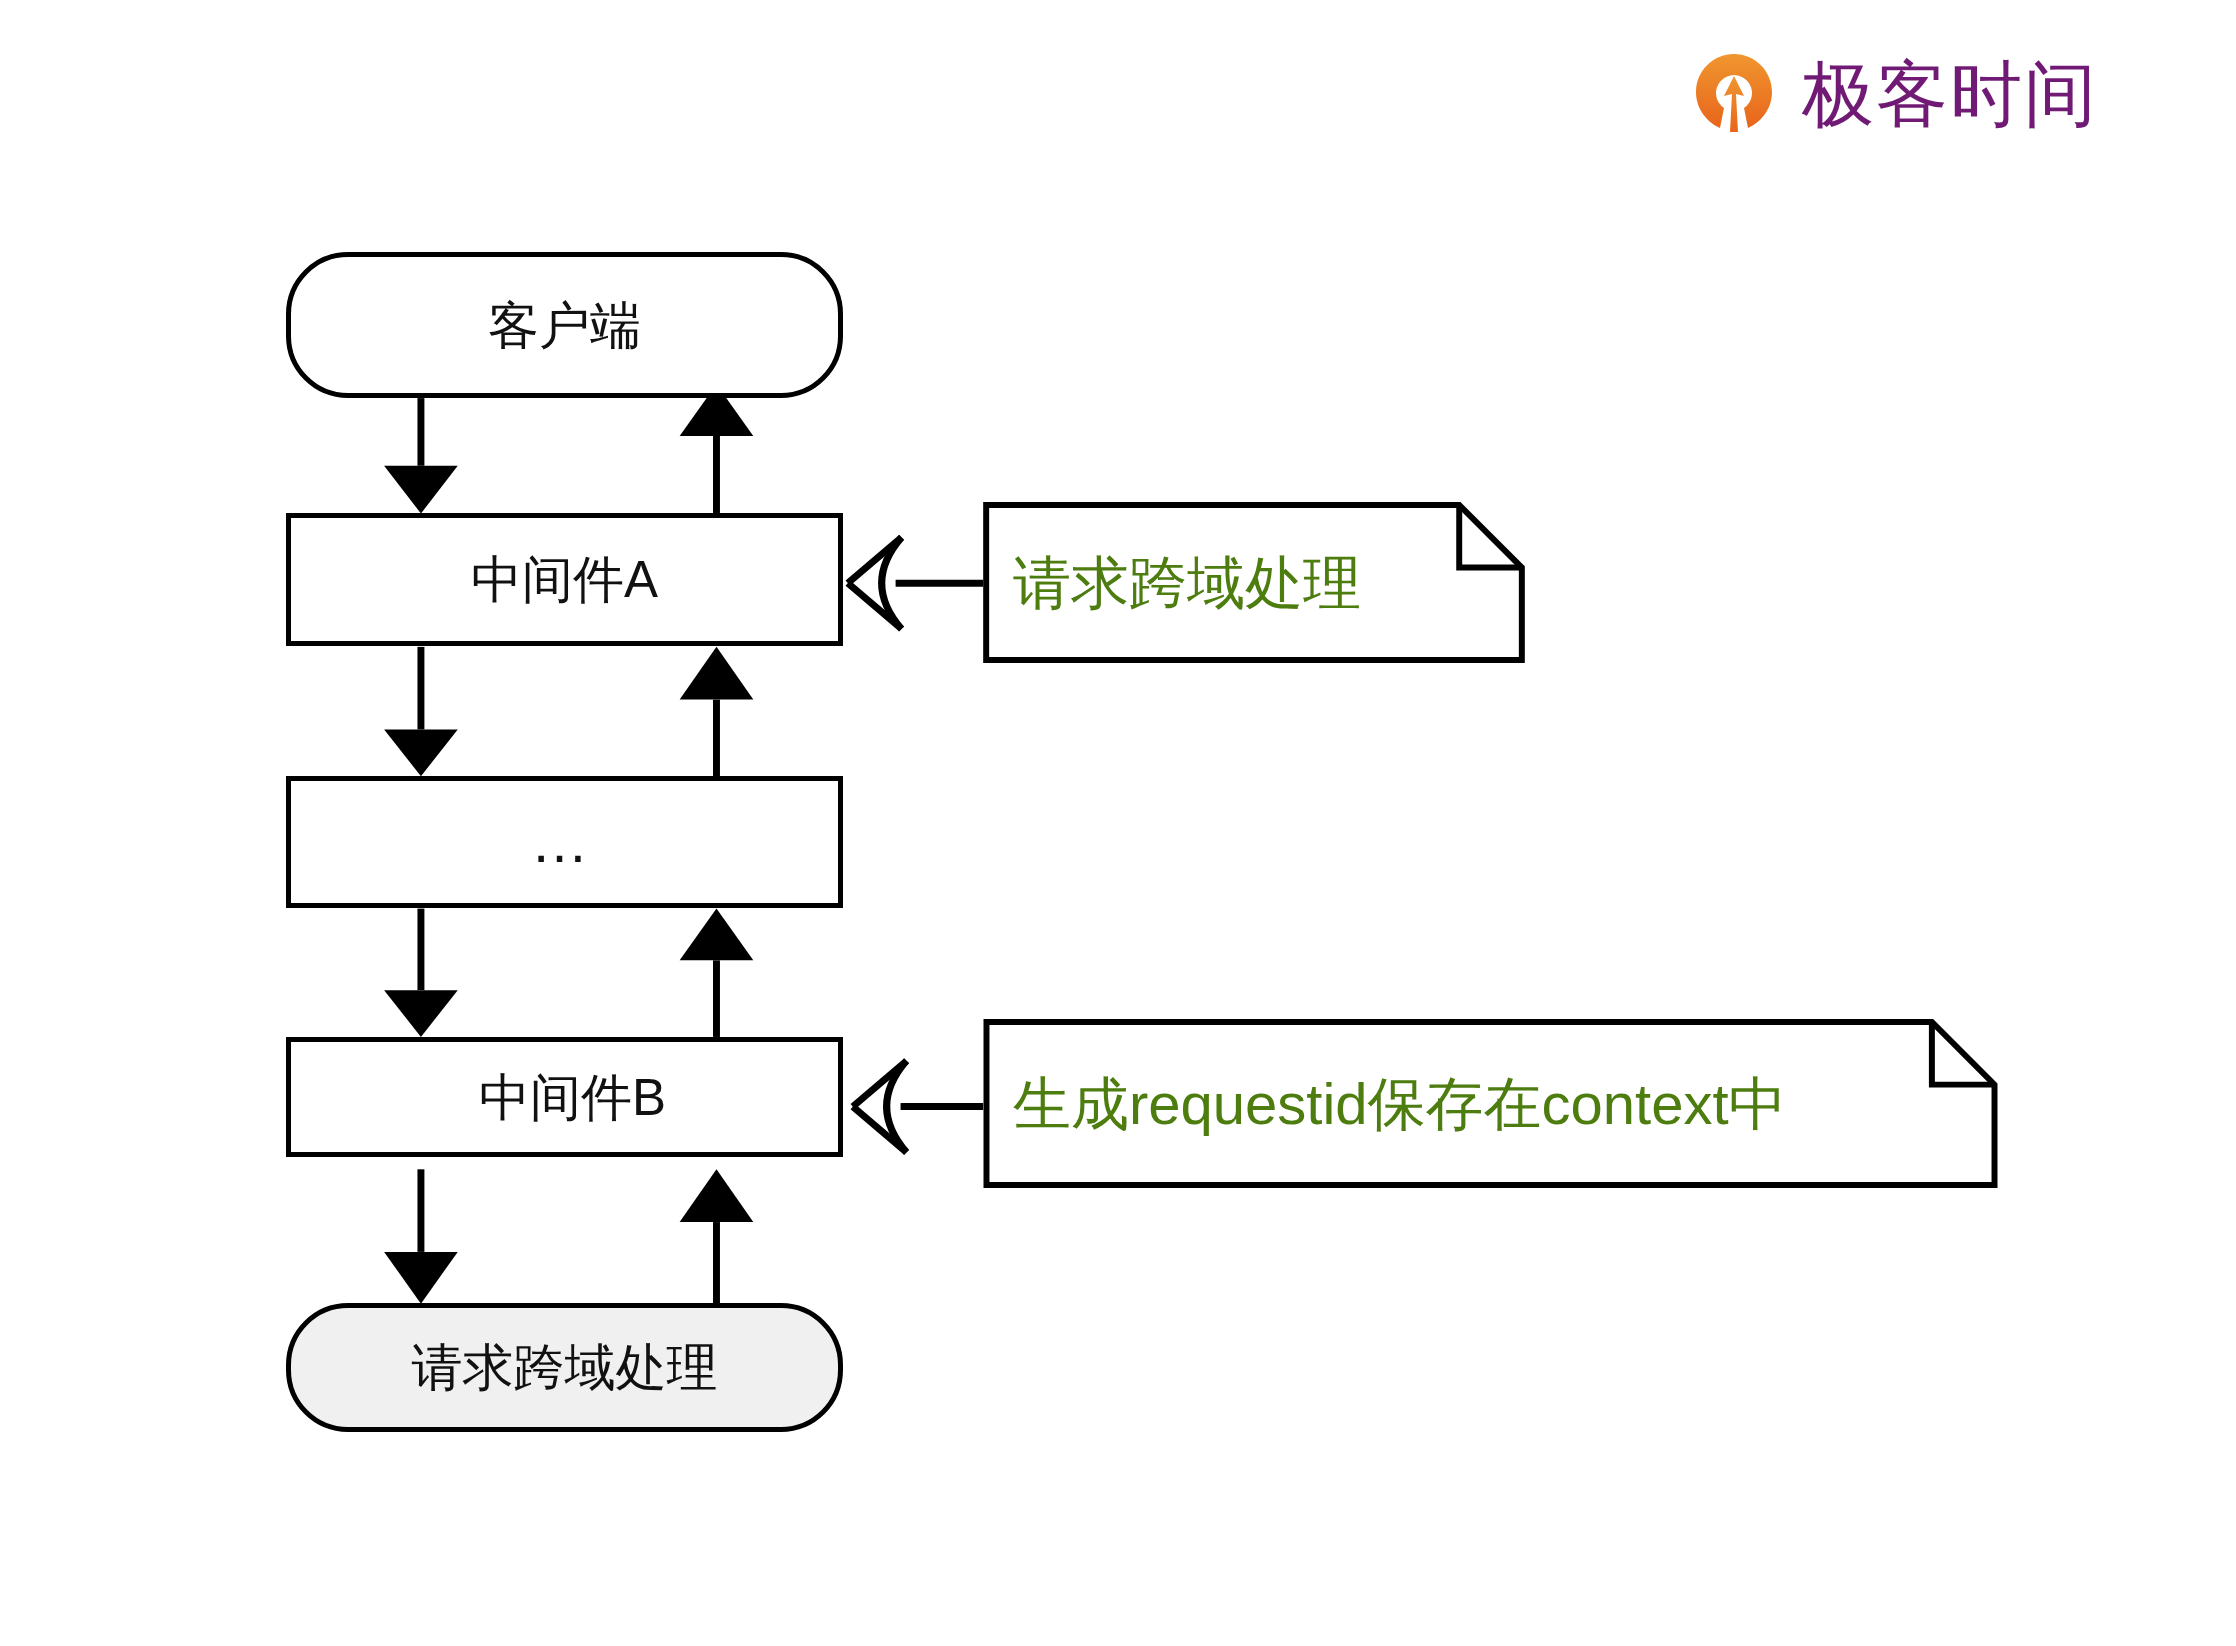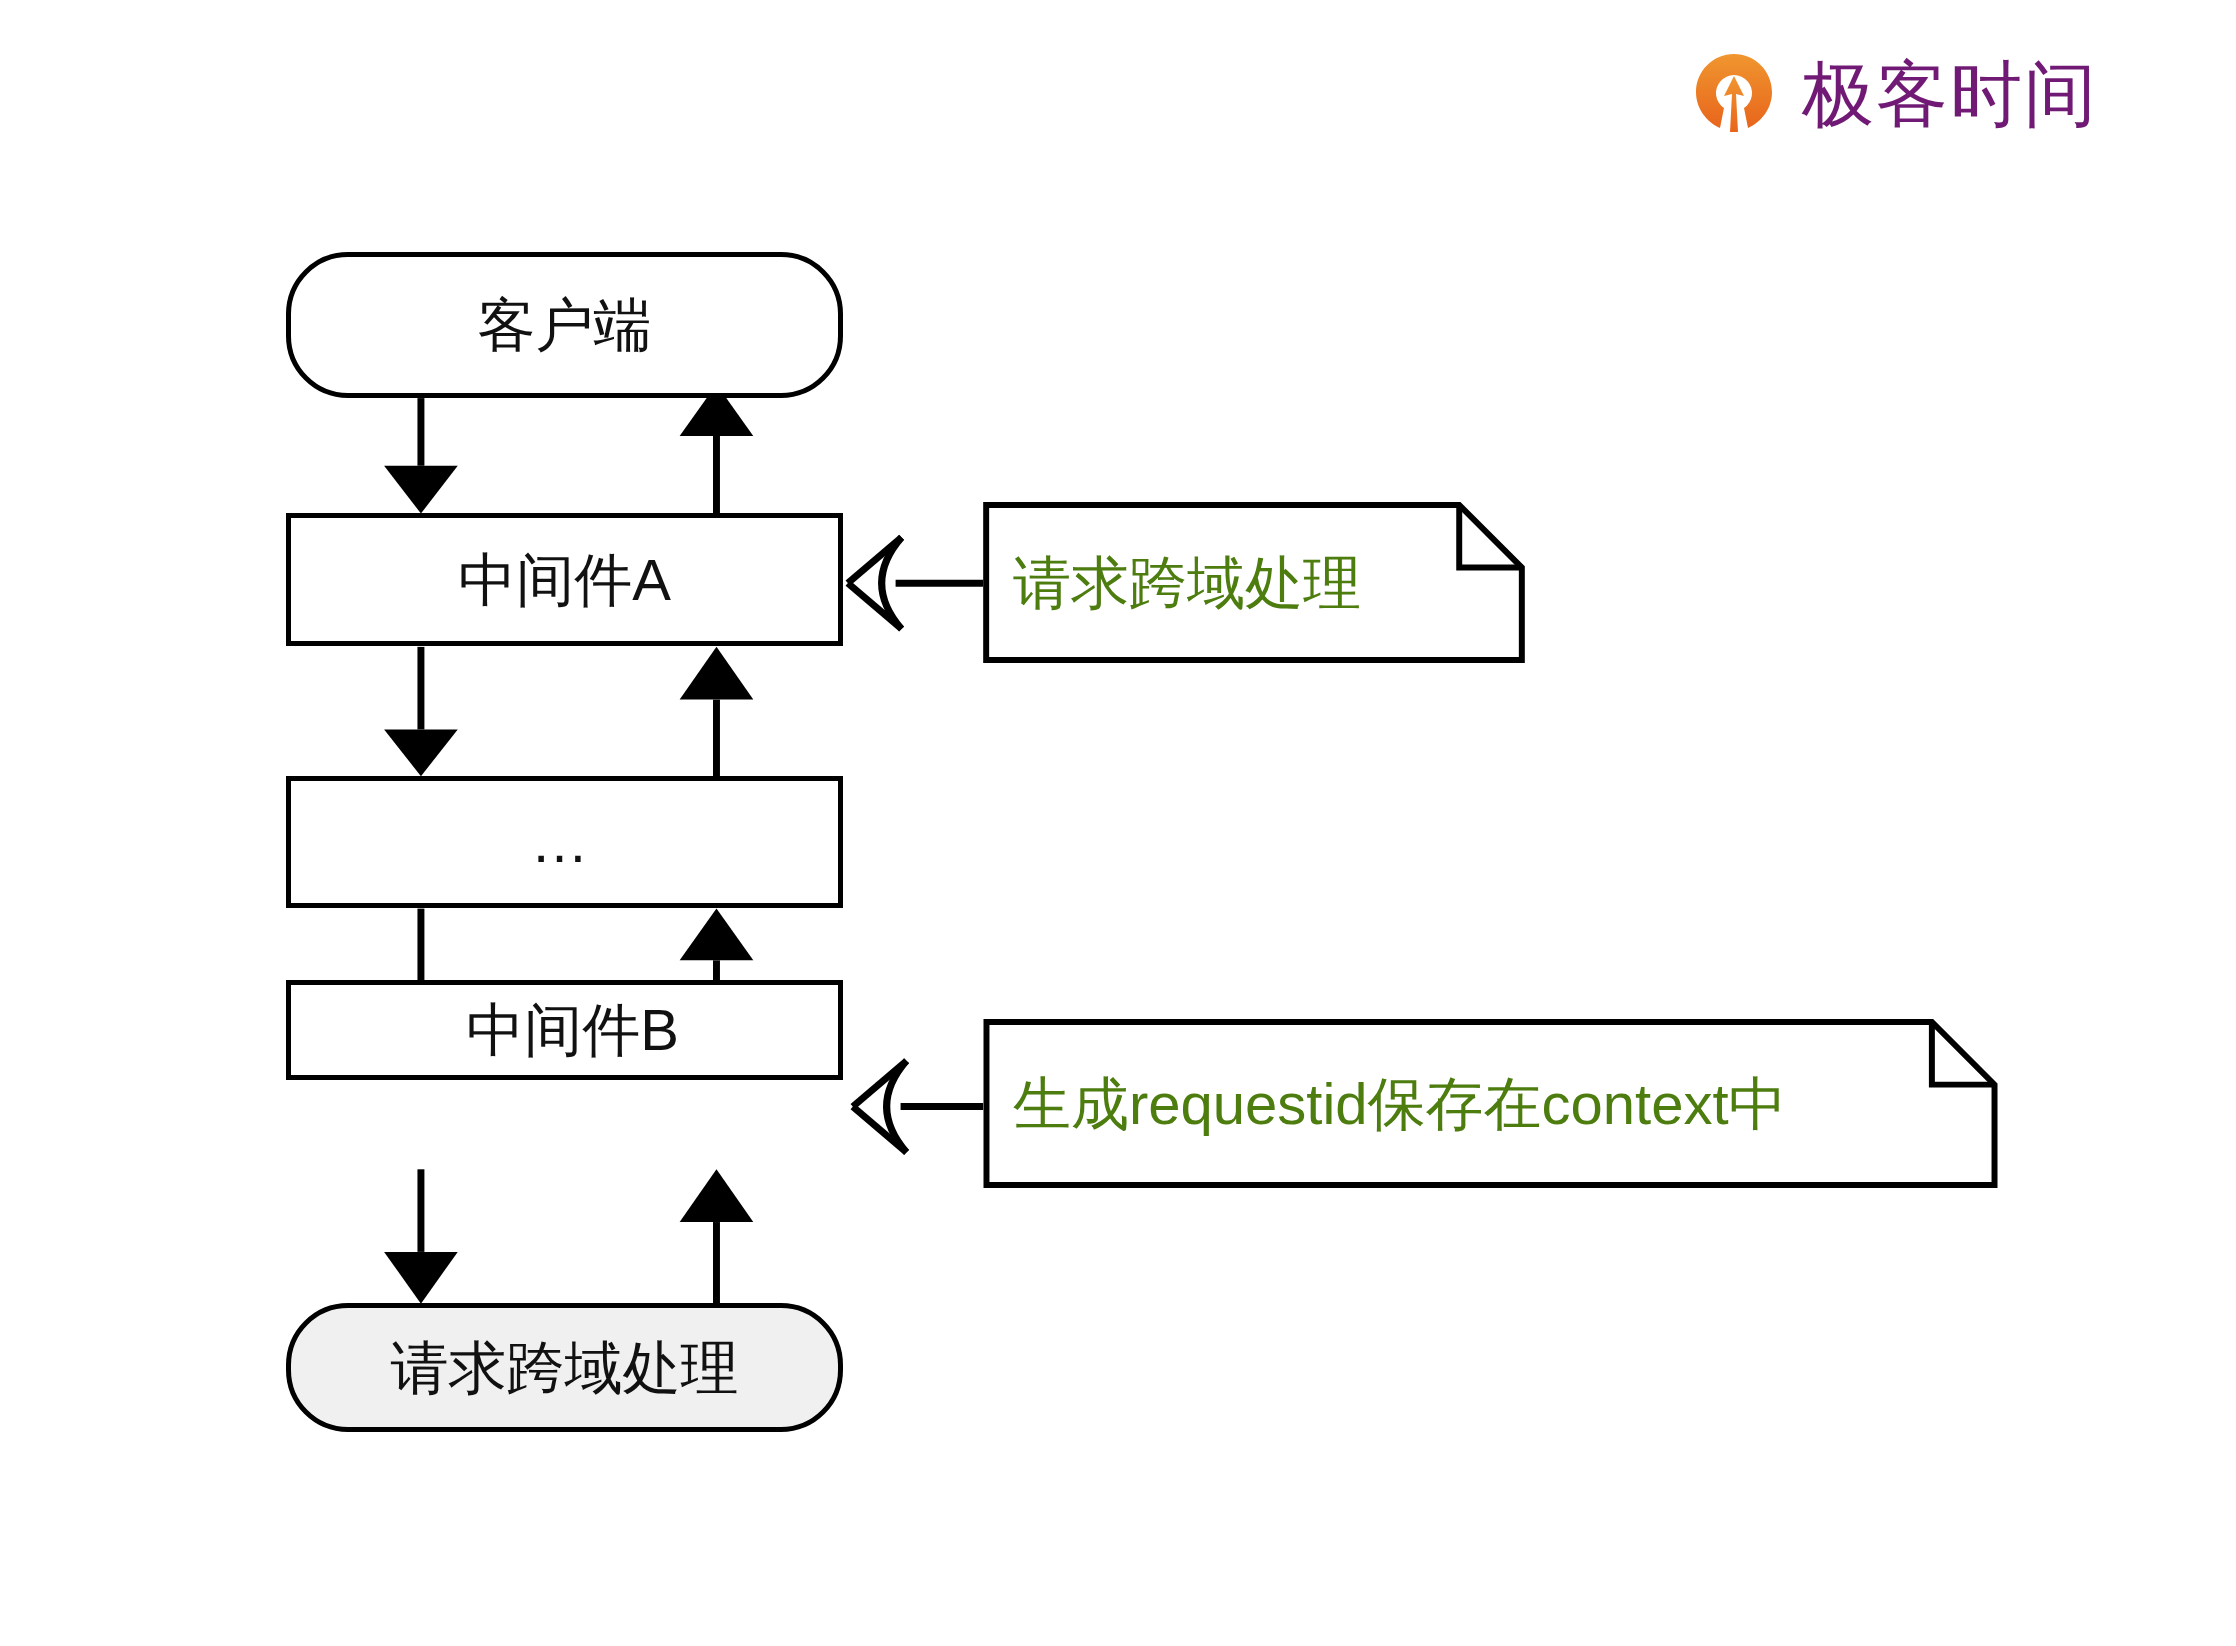--- a/index.html
+++ b/index.html
@@ -9,21 +9,21 @@
   #canvas{position:absolute;left:0;top:0;width:2237px;height:1647px;}
 
   
   .brand{position:absolute;left:1692px;top:52px;display:flex;align-items:center;gap:26px;}
   .brand-mark{width:84px;height:84px;position:relative;}
   .brand-text{font-size:72px;line-height:1;color:#701a75;letter-spacing:2px;white-space:nowrap;}
 
   
   .node{position:absolute;box-sizing:border-box;border:5px solid #000;background:#fff;
         display:flex;align-items:center;justify-content:center;}
-  .node .lbl{font-size:58px;line-height:1;color:#111;white-space:nowrap;}
+  .node .lbl{font-size:51px;line-height:1;color:#111;white-space:nowrap;}
   .node.pill{border-radius:62px;}
   .node.pill-shaded{border-radius:62px;background:#f0f0f0;}
   .node.dots .lbl{font-size:58px;letter-spacing:10px;}
 
   
   .note{position:absolute;}
   .note svg{position:absolute;left:0;top:0;overflow:visible;}
   .note .ntext{position:absolute;left:30px;top:0;height:100%;display:flex;align-items:center;
                font-size:58px;line-height:1;color:#4d7c0f;white-space:nowrap;}
 
@@ -104,21 +104,21 @@
   </div>
 
   <div class="node" style="left:286px;top:513px;width:557px;height:133px;">
     <span class="lbl">中间件A</span>
   </div>
 
   <div class="node dots" style="left:286px;top:776px;width:557px;height:132px;">
     <span class="lbl">…</span>
   </div>
 
-  <div class="node" style="left:286px;top:980px;width:557px;height:100px;padding-left:16px;">
+  <div class="node" style="left:286px;top:1037px;width:557px;height:120px;padding-left:16px;">
     <span class="lbl">中间件B</span>
   </div>
 
   <div class="node pill-shaded" style="left:286px;top:1303px;width:557px;height:129px;">
     <span class="lbl">请求跨域处理</span>
   </div>
 
   <div class="note" style="left:983px;top:502px;width:542px;height:161px;">
     <svg width="542" height="161" viewBox="0 0 545 162">
       <path d="M3,3 L479,3 L542,66 L542,159 L3,159 Z" fill="#fff" stroke="#000" stroke-width="6" stroke-linejoin="miter"></path>

